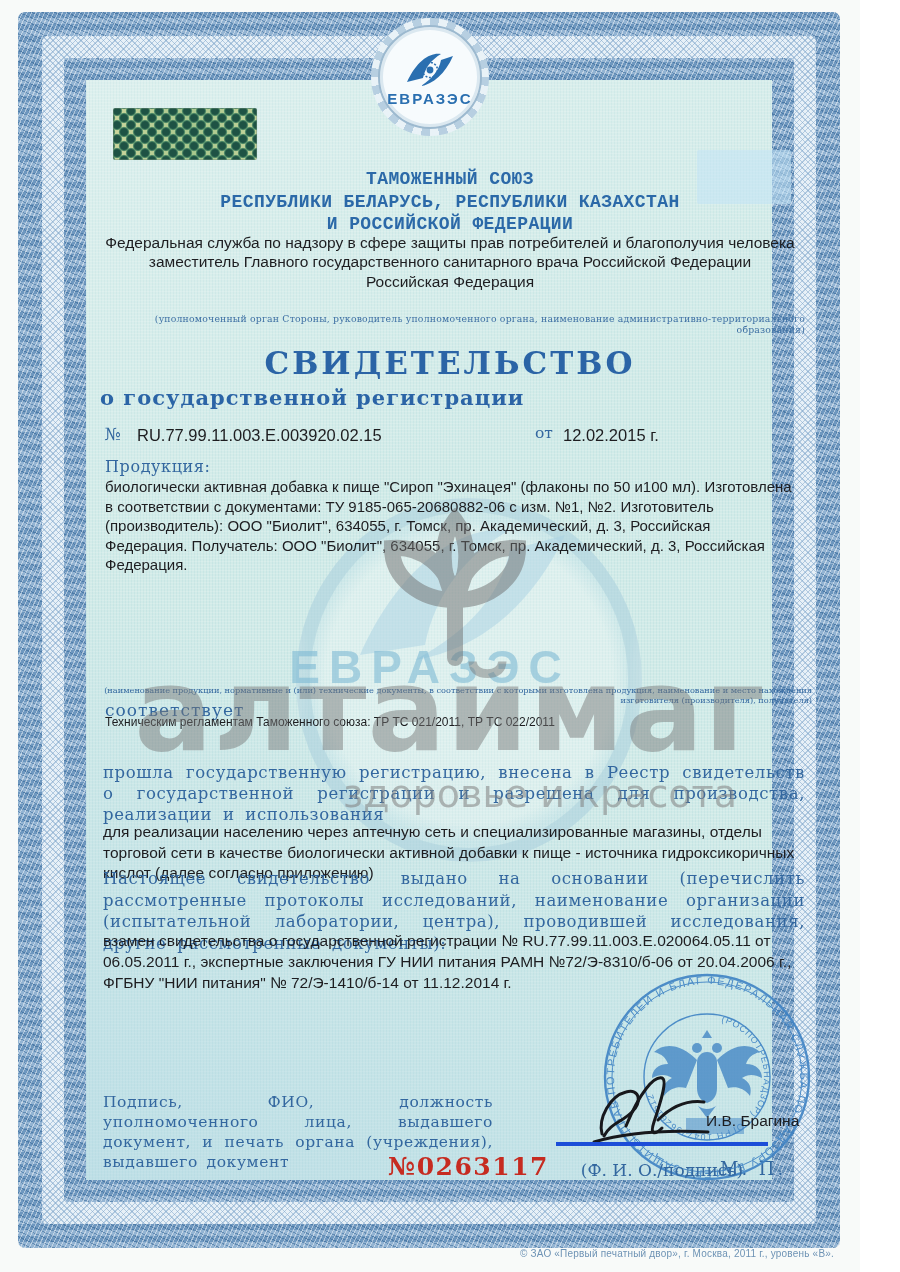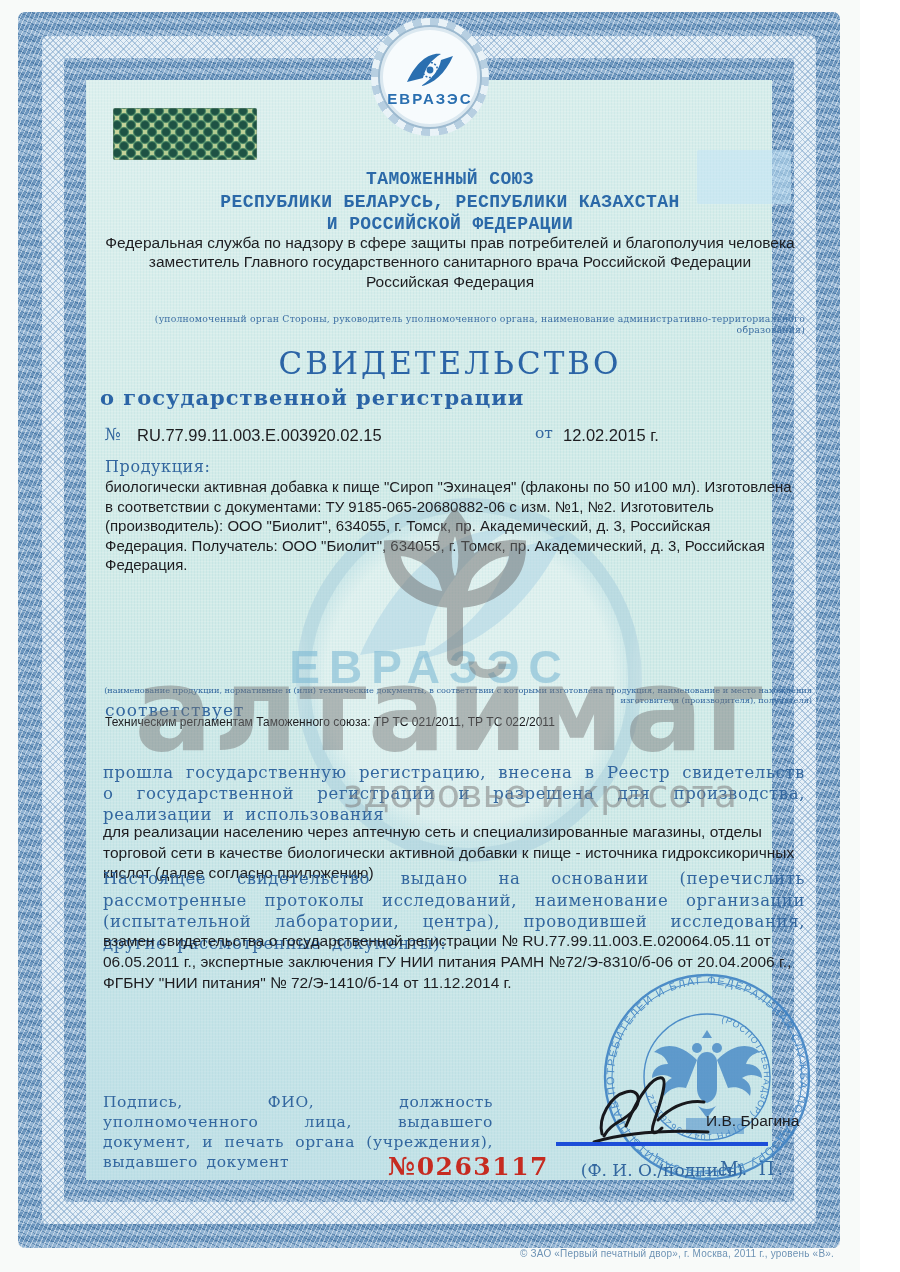--- a/index.html
+++ b/index.html
@@ -55,21 +55,21 @@
   .patch{position:absolute;left:697px;top:150px;width:94px;height:54px;z-index:1;
     background:rgba(195,228,246,.55);border-radius:2px;}
   
   .c{position:absolute;z-index:3;}
   .serifB{font-family:"DejaVu Serif","Liberation Serif",serif;color:#33679f;}
   .sansK{font-family:"Liberation Sans",sans-serif;color:#1d1d20;}
   .hdr{font-family:Liberation Mono, monospace;font-weight:bold;color:#2b69a8;
        text-align:center;font-size:18px;line-height:1.26;letter-spacing:.4px;}
   .auth{text-align:center;font-size:15.5px;line-height:1.25;color:#1d1d20;}
   .hint{font-size:9.3px;text-align:right;letter-spacing:.2px;color:#3d6fa3;}
-  .title1{font-weight:normal;font-size:31px;letter-spacing:3px;text-align:center;color:#2b64a6;}
+  .title1{font-weight:bold;font-size:31px;letter-spacing:3px;text-align:center;color:#2b64a6;}
   .title2{font-weight:bold;font-size:21px;letter-spacing:1px;text-align:left;color:#2b64a6;}
   .just{text-align:justify;text-align-last:left;word-spacing:5px;letter-spacing:.6px;}
   .red-num{font-family:"DejaVu Serif","Liberation Serif",serif;font-weight:bold;color:#c62b20;
        font-size:25px;letter-spacing:1.5px;}
   .fio-line{border-top:4px solid #1d4ed8;text-align:center;font-size:17px;padding-top:14px;}
   .copyright{font-size:10px;color:#6e93b5;letter-spacing:.2px;}
   
   .wm{position:absolute;pointer-events:none;}
   .wm-seal{left:296px;top:498px;width:318px;height:336px;border-radius:50%;z-index:1;
      border:14px solid rgba(165,203,218,.42);

